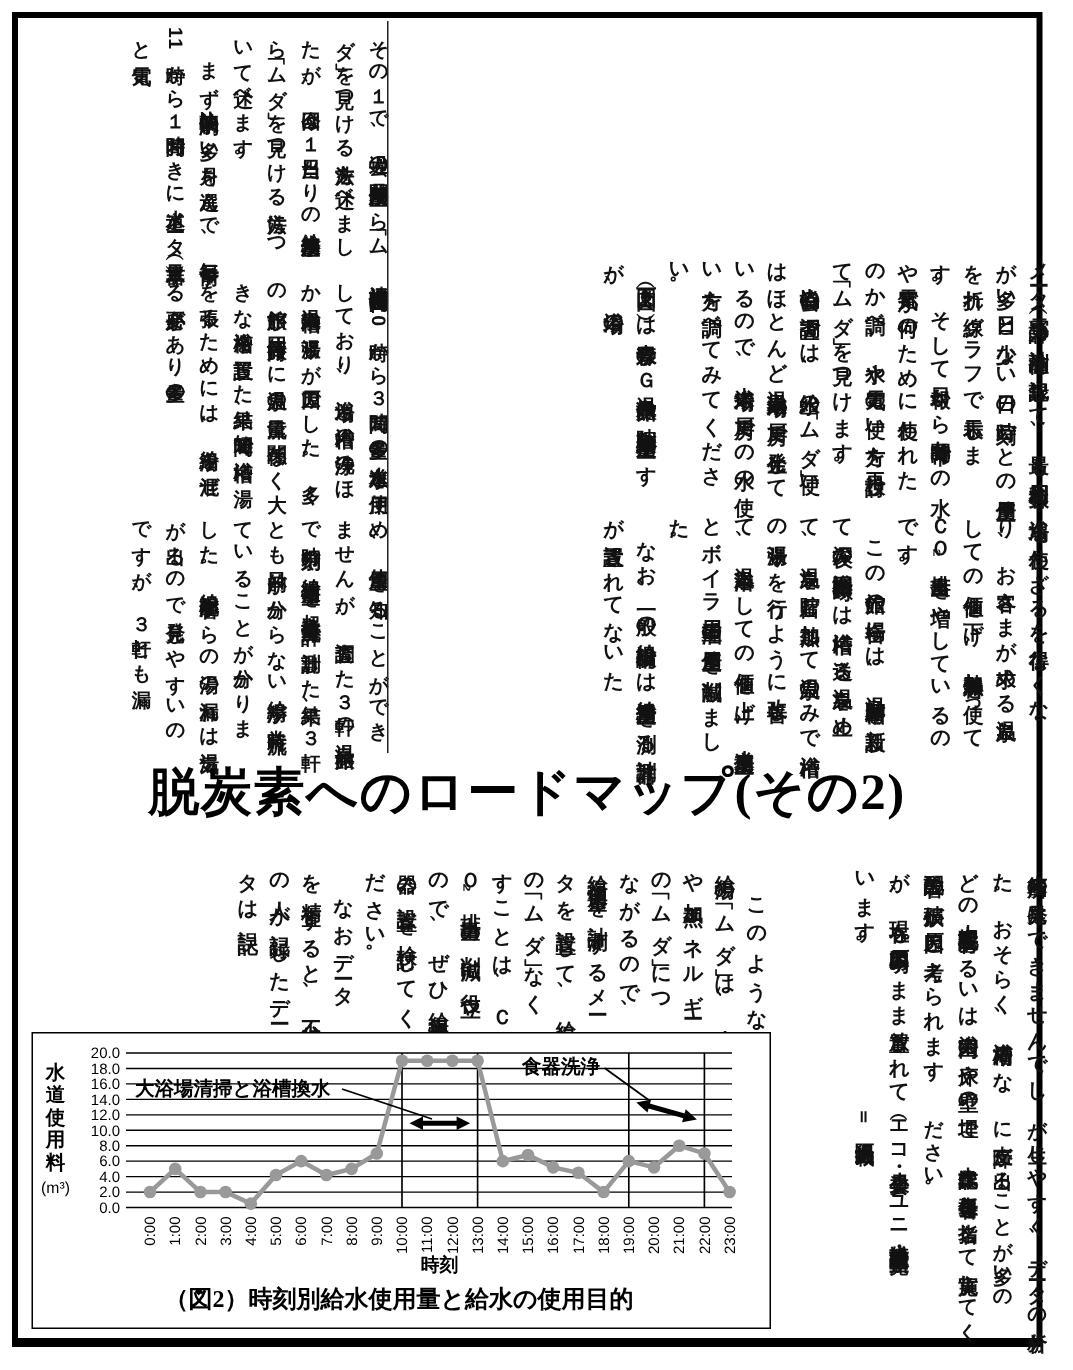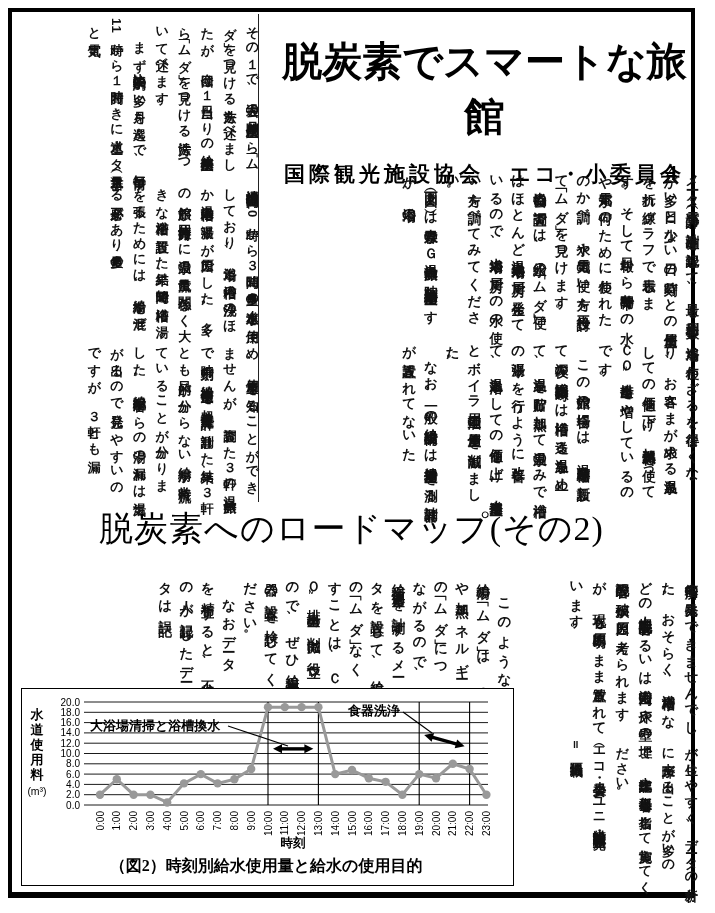--- a/index.html
+++ b/index.html
@@ -16,46 +16,39 @@
   .vdivider{position:absolute;left:246px;top:2px;width:1px;height:488px;background:#222;}
   .masthead{position:absolute;left:254px;top:4px;width:437px;height:146px;}
   .m-title{margin-top:18px;text-align:center;font-size:40px;font-weight:800;letter-spacing:0px;
            font-family:"Liberation Sans",sans-serif;color:#000;}
   .m-sub{position:relative;margin-top:16px;text-align:center;font-family:"Liberation Serif",serif;
          font-size:21px;font-weight:700;letter-spacing:4px;color:#000;}
   .m-sub .issue{position:absolute;right:26px;top:0;font-size:22px;letter-spacing:0;}
   .main1{left:254px;top:154px;width:437px;height:164px;font-size:13.5px;letter-spacing:1.2px;line-height:21.8px;}
   .main2{left:254px;top:324px;width:437px;height:164px;font-size:13.5px;letter-spacing:1.2px;line-height:21.8px;}
   .h2{position:absolute;left:0;top:488px;width:679px;height:58px;line-height:58px;text-align:center;
-      font-family:"Liberation Serif",serif;font-weight:400;font-size:34px;letter-spacing:1px;color:#000;}
+      font-family:"Liberation Serif",serif;font-weight:700;font-size:34px;letter-spacing:1px;color:#000;}
   .b1r{left:507px;top:560px;width:184px;height:164px;font-size:13.5px;letter-spacing:1.2px;line-height:23px;}
   .bshort{left:14px;top:560px;width:489px;height:110px;font-size:13.5px;letter-spacing:3.2px;line-height:21.2px;}
   .b2r{left:507px;top:726px;width:184px;height:154px;font-size:13px;letter-spacing:0.8px;line-height:23px;}
   .chartbox{position:absolute;left:9px;top:676px;width:491px;height:196px;border:1.5px solid #000;
             box-sizing:content-box;background:#fff;}
 </style>
 </head>
 <body>
 
 <div class="page">
   <div class="frame">
 
     <div class="vt band-a">その１で、過去の月間使用量から「ムダ」を見つける方法を述べましたが、今回は１日当たりの給水使用量から「ムダ」を見つける方法について述べます。
 　まず比較的予約の多い月を選んで、毎日午前11時から１時間おきに水道メータ（量水器）と電気</div>
     <div class="vt band-b">清掃準備時間の10時から３時間に多量の水道水を使用しており、浴場と浴槽の洗浄のほか温泉浴槽の湯張りが原因でした。多くの旅館が団体旅行向けに温泉の流量に関係なく大きな浴槽を設置した結果、短時間で浴槽に湯を張るためには、給湯を混ぜる必要があり多量の</div>
     <div class="vt band-c">め、使用量を知ることができませんが、調査した３軒の温泉旅館で時刻別の給湯使用量を超音波流量計で計測した結果、３軒とも目的が分からない給湯が常時流れていることが分かりました。給湯配管からの湯の漏れは湯気が出るので発見しやすいのですが、３軒とも漏</div>
     <div class="vdivider"></div>
 
-    <div class="masthead">
-      <div class="m-title">脱炭素でスマートな旅館</div>
-      <div class="m-sub">
-        <span>国際観光施設協会　エコ・小委員会</span>
-        <span class="issue">4</span>
-      </div>
-    </div>
 
     <div class="vt main1">メータ（電力計）の計測値を記録して、最も利用客数が多い日と少ない日の時刻ごとの使用量を折れ線グラフで表示します。そして日報から各時間帯での水や電気が何のために使われたのか調べ、水や電気の使い方を再検討して「ムダ」を見つけます。
 　当協会の調査では、給水の「ムダ」使いはほとんど温泉大浴場や厨房で発生しているので、大浴場や厨房での水の使い方を調べてみてください。
 　下図（図２）は青森県のＧ温泉旅館の時刻別給水使用量ですが、浴場の</div>
     <div class="vt main2">浴場を使わざるを得なくなり、お客さまが求める温泉としての価値を下げ、加熱燃料を使ってＣＯ₂排出量を増やしているのです。
 　この旅館の場合には、温泉貯留槽を新設して深夜の浴場閉鎖時には浴槽に送る温泉を止めて、温泉を貯留し加熱して温泉のみで浴槽の湯張りを行うように改善して、温泉浴としての価値を上げ、水道使用量とボイラ用重油の使用量を削減しました。
 　なお、一般の給湯設備には給湯使用量を測る計測器が設置されてないた</div>
 
     <div class="h2">脱炭素へのロードマップ(その2)</div>
 

